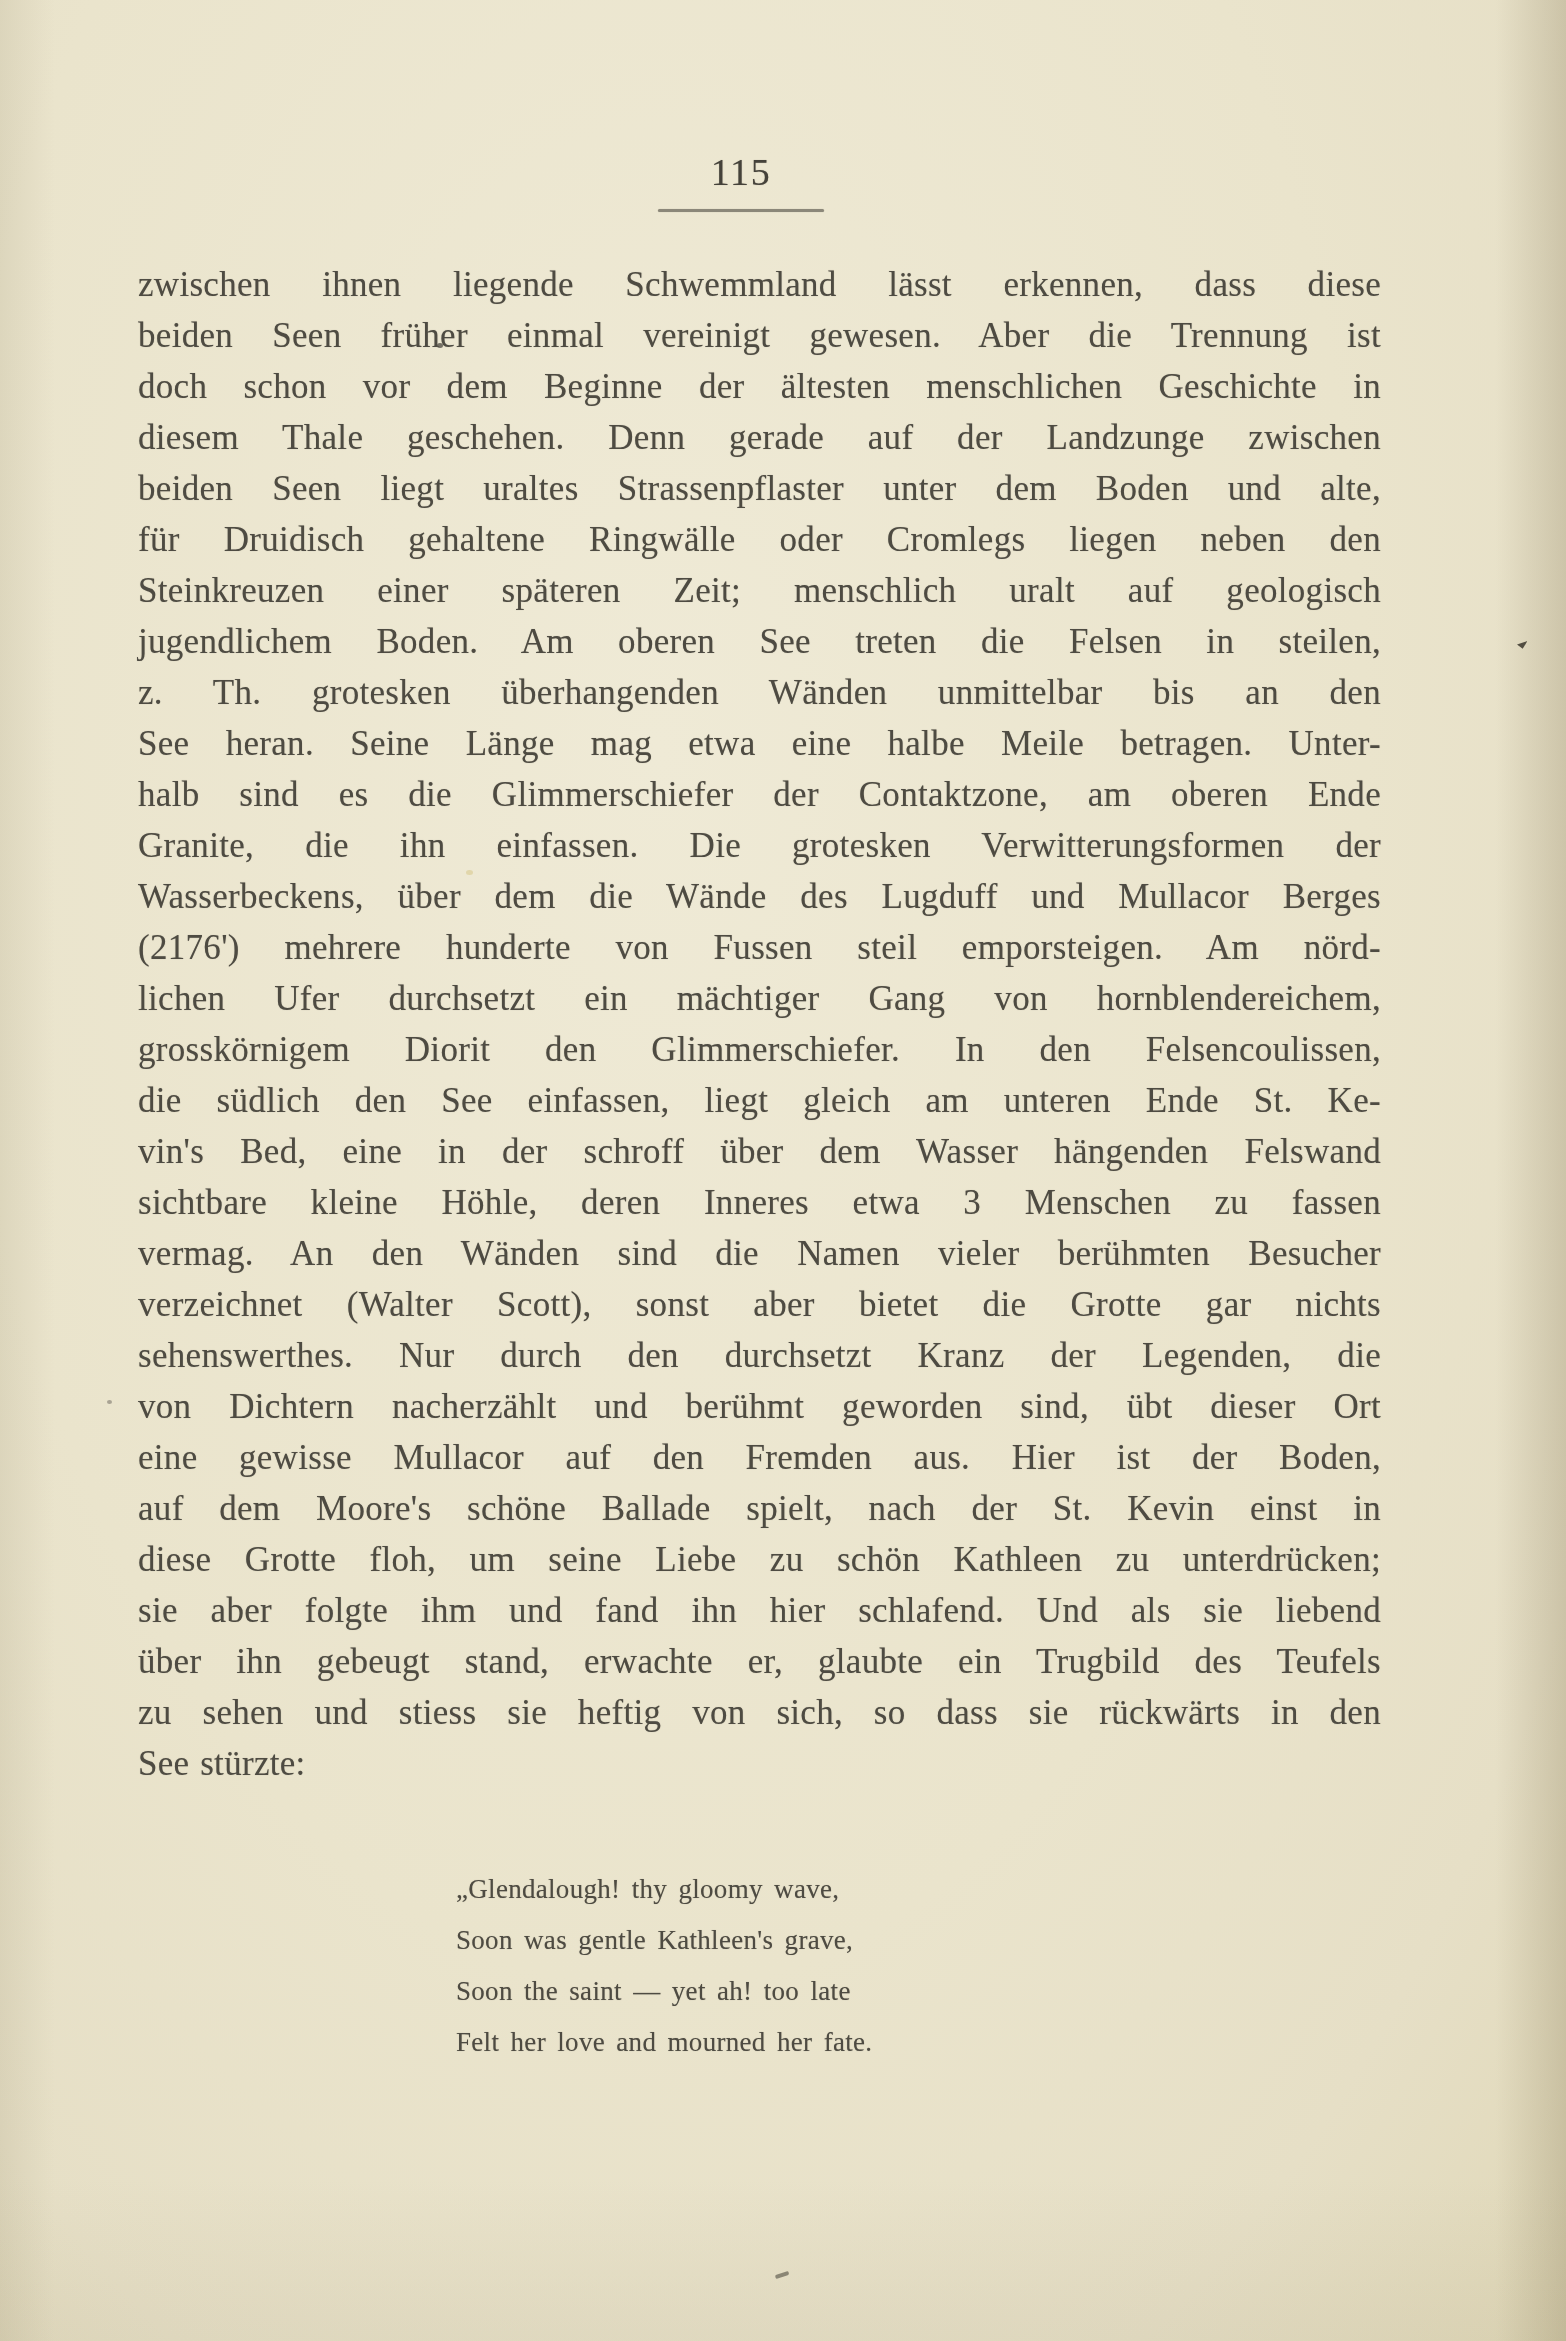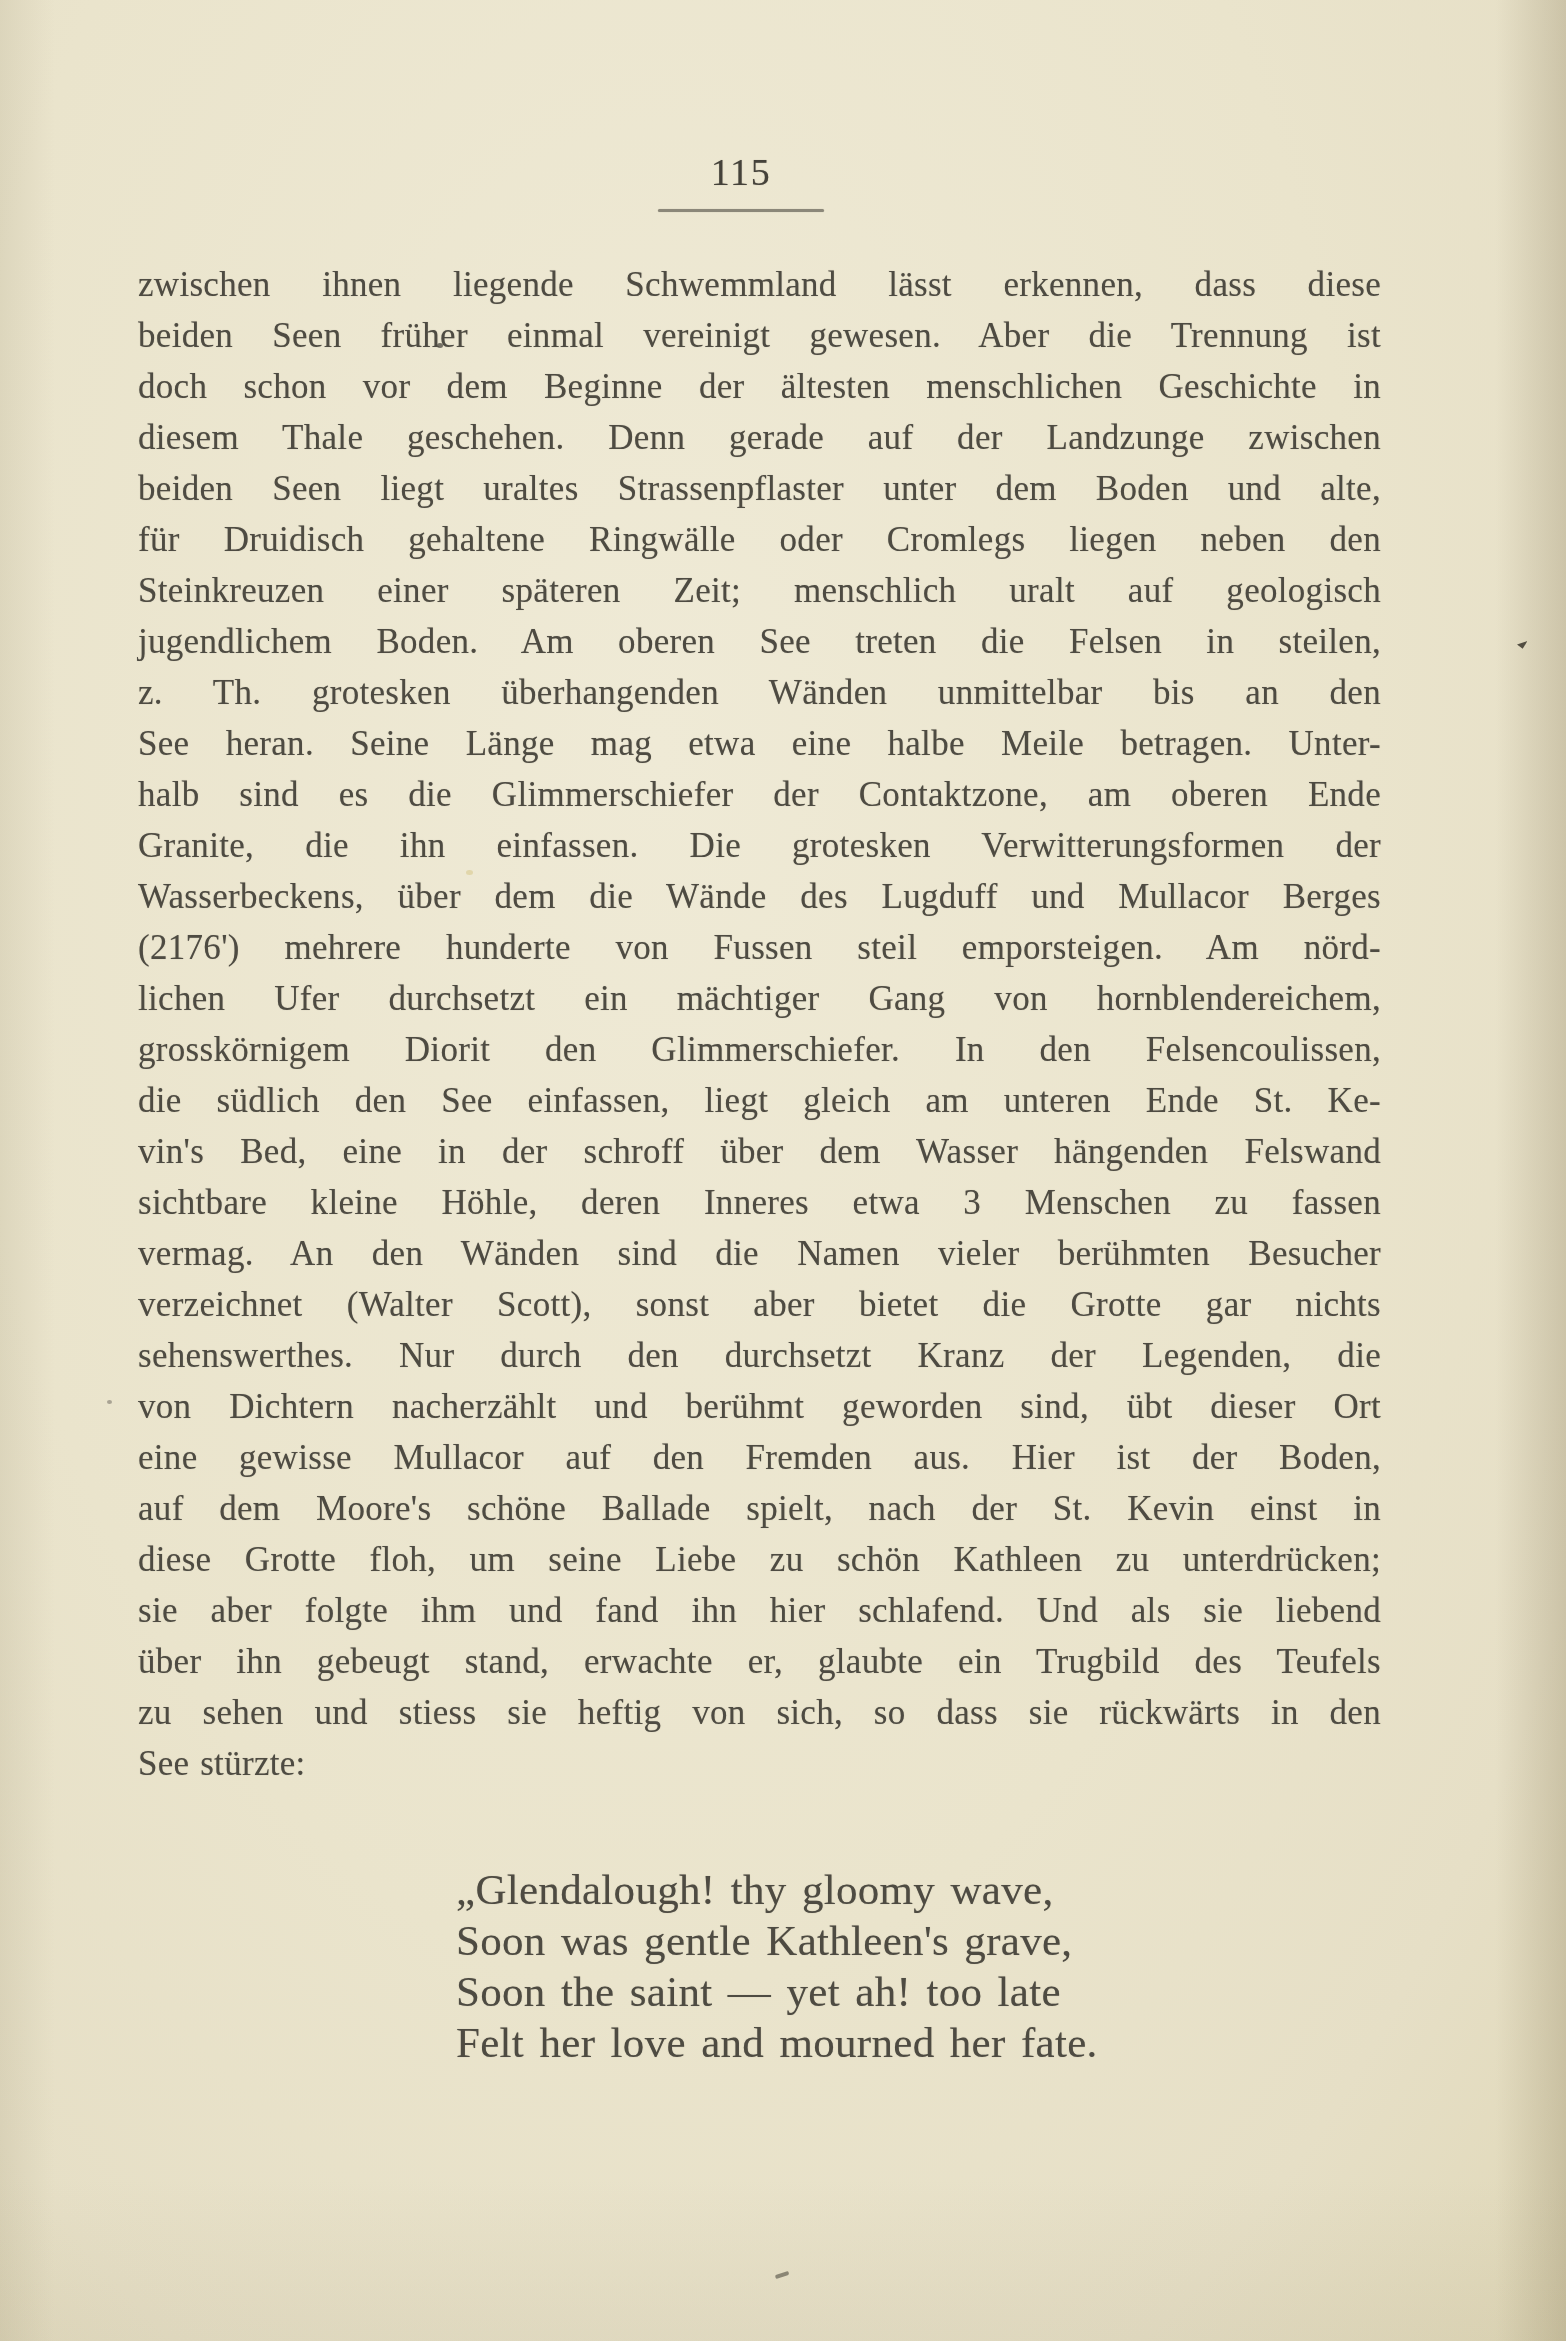--- a/index.html
+++ b/index.html
@@ -68,21 +68,21 @@
 
   
   .poem {
     position: absolute;
     left: 456px;
     top: 1864px;
     width: 656px;
     color: var(--ink);
   }
   .poem-line {
-    font-size: 43px;
+    font-size: 27px;
     line-height: 51px;
     text-align: left;
     word-spacing: 4.3px;
     letter-spacing: 0.3px;
     text-shadow: 0 0 0.9px rgba(78,75,66,0.38);
   }
 
   
   .speck { position: absolute; }
   .s1 { left: 437px; top: 343px; width: 6px; height: 5.2px; border-radius: 50%; background: #56524a; opacity: .8; }

